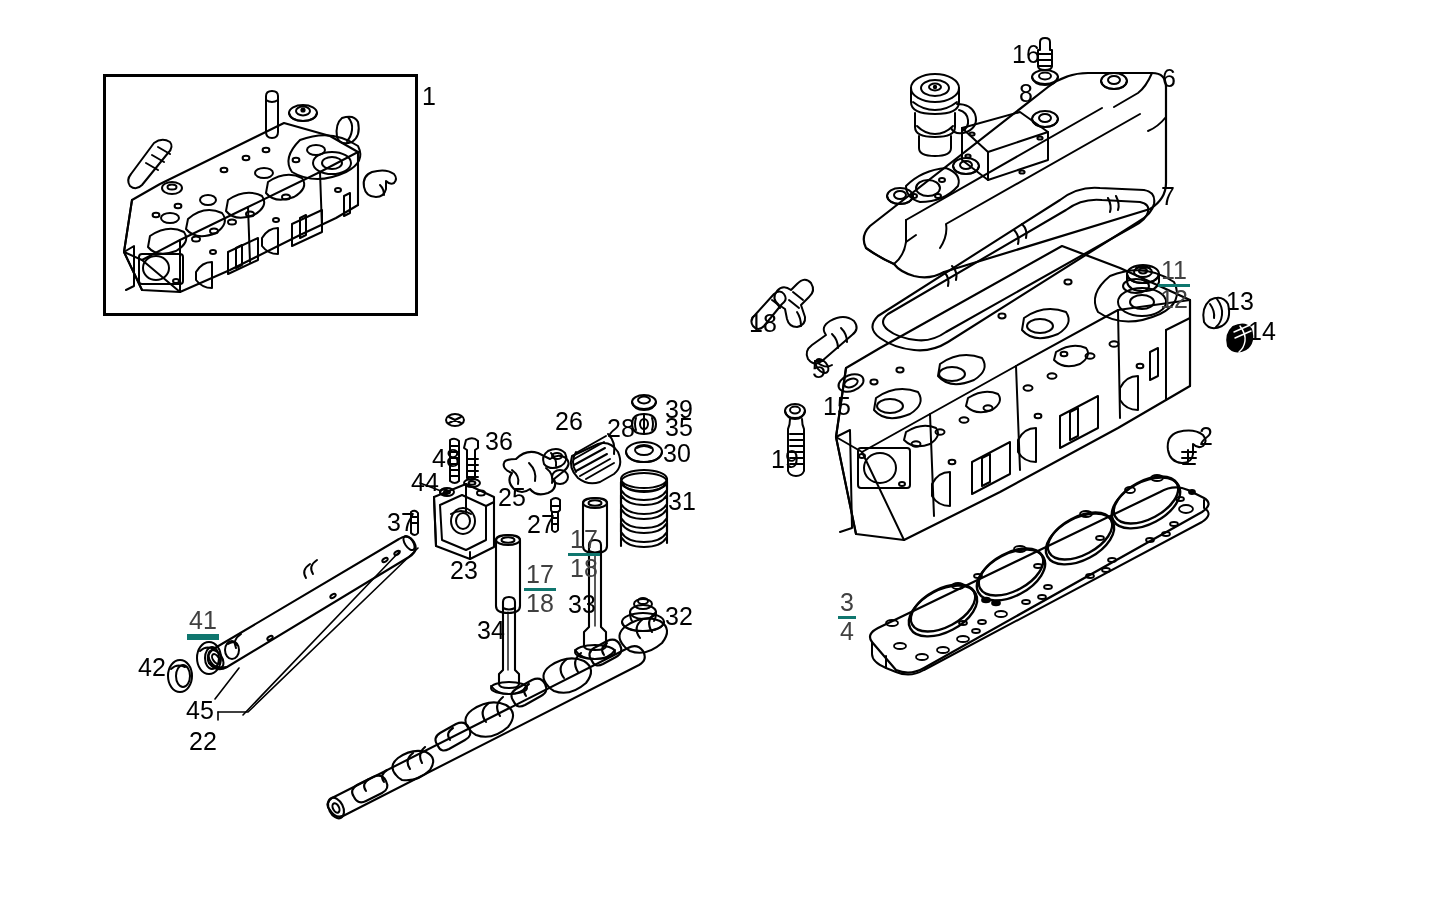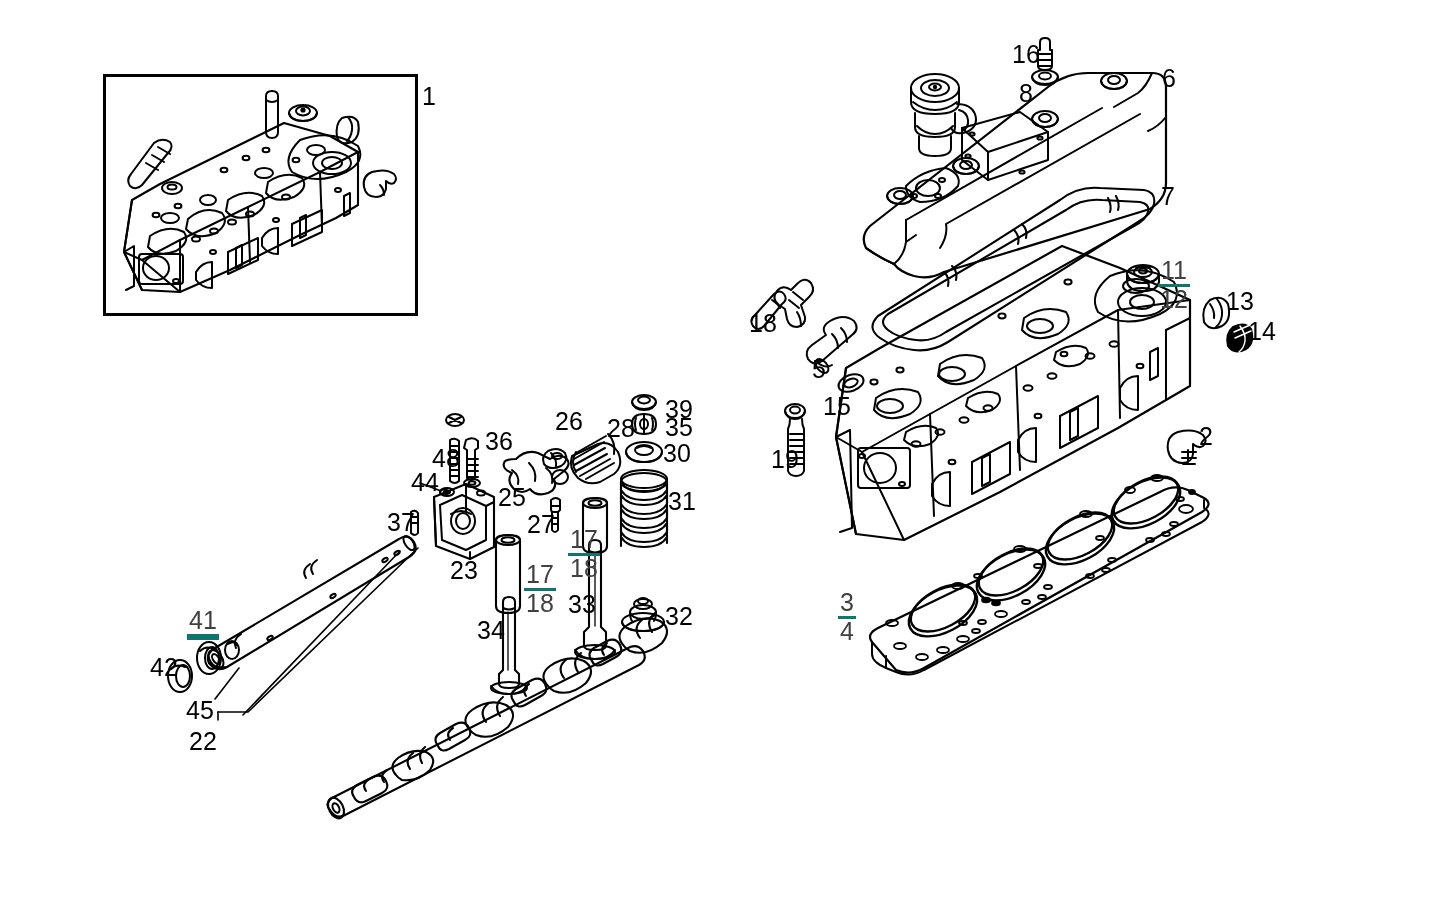--- a/index.html
+++ b/index.html
@@ -609,19 +609,19 @@
   <span class="lbl" style="left:665px;top:415px;">35</span>
   <span class="lbl" style="left:485px;top:429px;">36</span>
   <span class="lbl" style="left:387px;top:510px;">37</span>
 
   <div class="frac" style="left:187px;top:566px;margin-top:42px;">
     <span class="t">41</span>
     <span class="b"></span>
     <span class="b"></span>
   </div>
 
-  <span class="lbl" style="left:150px;top:655px;text-align:right;">42</span>
+  <span class="lbl" style="left:138px;top:655px;text-align:right;">42</span>
   <span class="lbl" style="left:411px;top:470px;">44</span>
   <span class="lbl" style="left:186px;top:698px;">45</span>
   <span class="lbl" style="left:424px;top:446px;margin-left:8px;">48</span>
   <span class="lbl" style="left:428px;top:408px;"></span>
 
 </div>
 
 </body></html>

